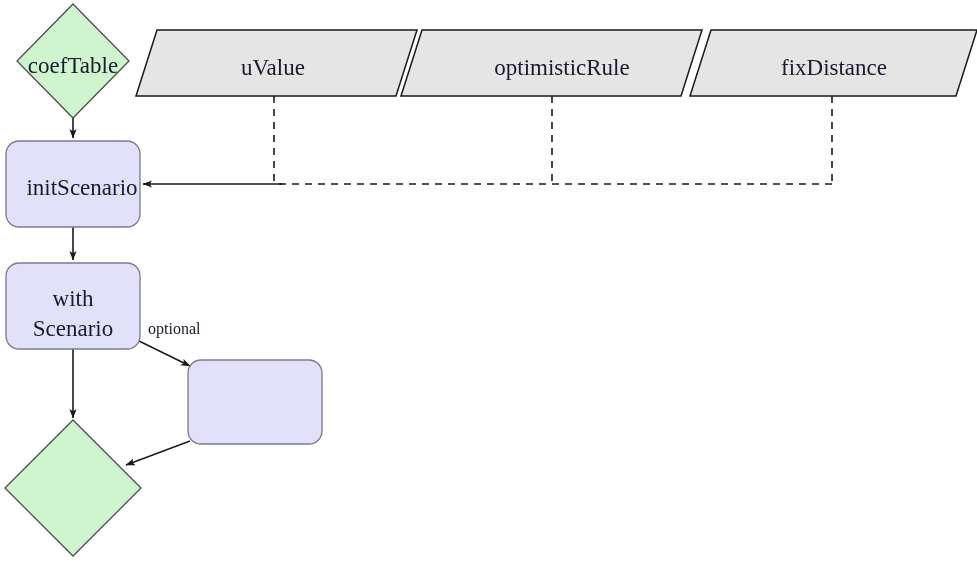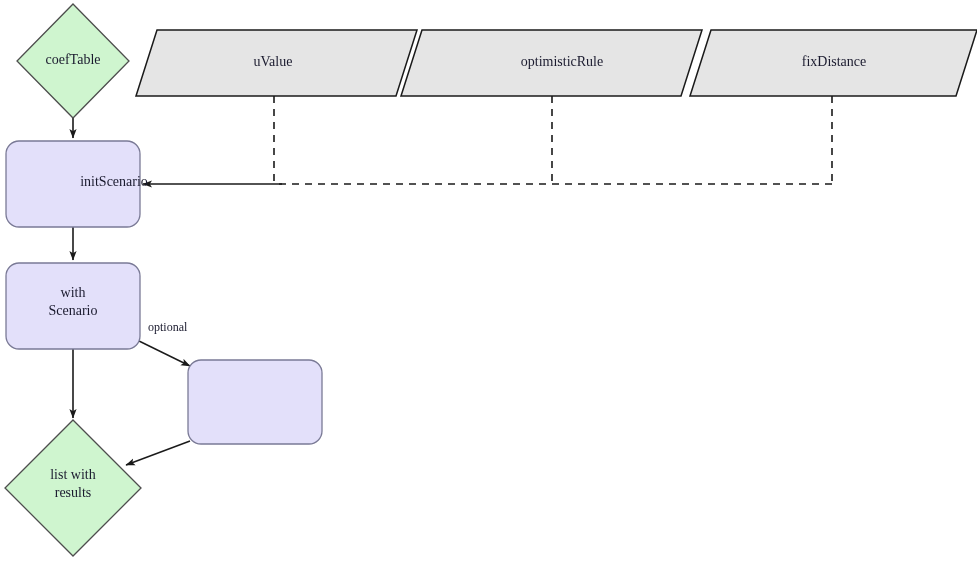--- a/index.html
+++ b/index.html
@@ -18,30 +18,30 @@
   #diagram-svg {
     position: absolute;
     left: 0;
     top: 0;
   }
   .node-label {
     position: absolute;
     text-align: center;
     color: #1a1a2e;
     font-family: "Liberation Serif", "DejaVu Serif", serif;
-    font-size: 14px;
+    font-size: 23px;
     line-height: 1.32;
     pointer-events: none;
     white-space: pre-line;
   }
   .edge-label {
     position: absolute;
     color: #1a1a2e;
     font-family: "Liberation Serif", "DejaVu Serif", serif;
-    font-size: 12px;
+    font-size: 16px;
     white-space: nowrap;
   }
 </style>
 </head>
 <body>
 
 <div id="canvas">
 
   <svg id="diagram-svg" width="977" height="565" viewBox="0 0 977 565">
     <defs>
@@ -85,28 +85,26 @@
       <polygon points="157,30 417,30 396,96 136,96" fill="#e5e5e5" stroke="#1a1a1a" stroke-width="1.5"></polygon>
 
       <polygon points="422,30 702,30 681,96 401,96" fill="#e5e5e5" stroke="#1a1a1a" stroke-width="1.5"></polygon>
 
       <polygon points="711,30 977,30 956,96 690,96" fill="#e5e5e5" stroke="#1a1a1a" stroke-width="1.5"></polygon>
     </g>
   </svg>
 
   <div class="node-label" style="left:3px; top:51px; width:140px;">coefTable</div>
 
-  <div class="node-label" style="left:6px; top:173px; width:152px;margin-left:32px;">initScenario</div>
+  <div class="node-label" style="left:6px; top:173px; width:152px;">initScenario</div>
 
   <div class="node-label" style="left:6px; top:284px; width:134px;">with
 Scenario</div>
 
 
-  <div class="node-label" style="left:5px; top:466px; width:136px;">list with
-results</div>
 
   <div class="node-label" style="left:203px; top:53px; width:140px;">uValue</div>
 
   <div class="node-label" style="left:481px; top:53px; width:162px;">optimisticRule</div>
 
   <div class="node-label" style="left:764px; top:53px; width:140px;text-align:center;">fixDistance</div>
 
   <div class="edge-label" style="left:148px; top:320px;">optional</div>
 
 </div>

